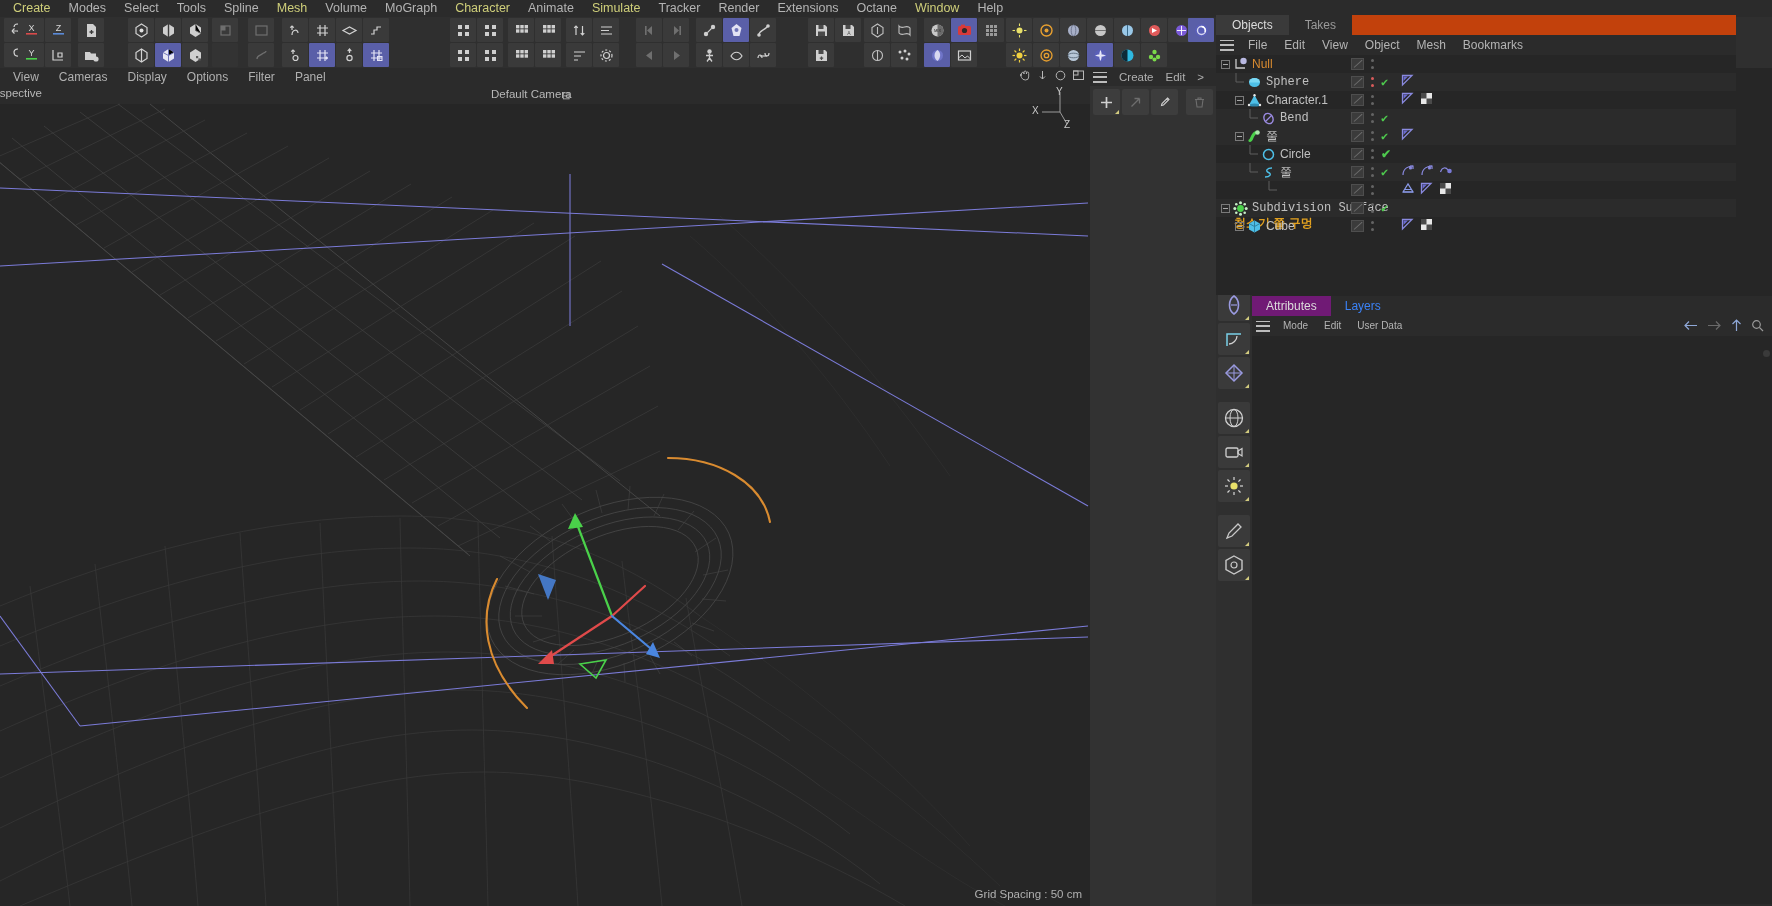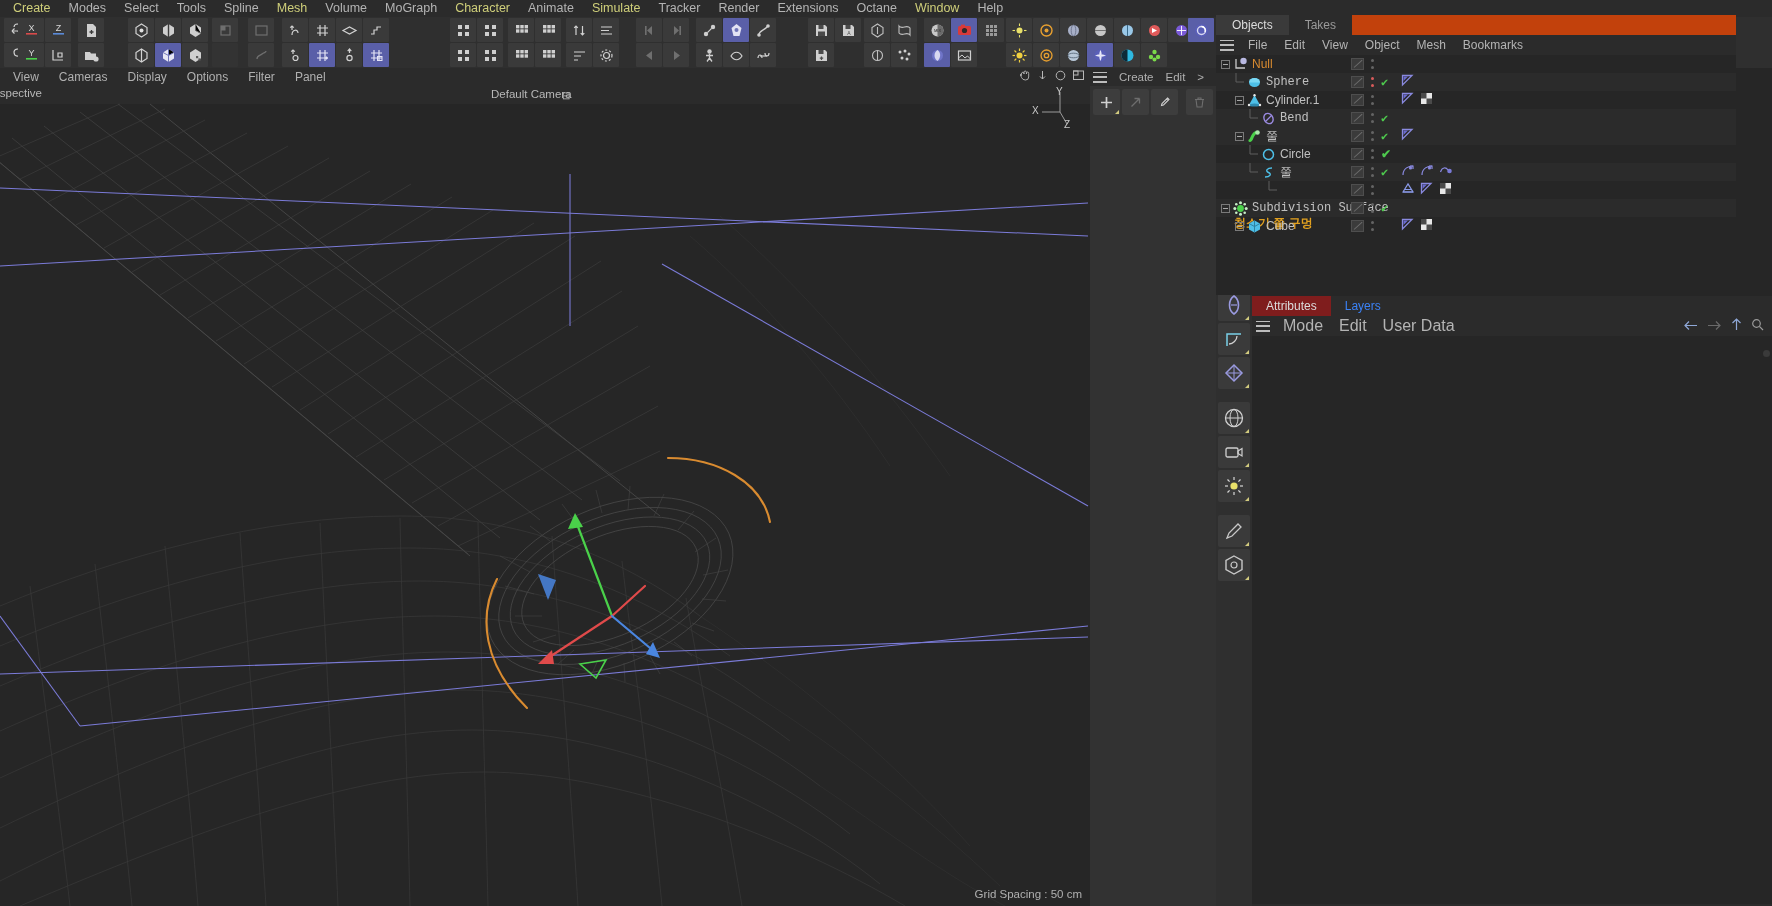--- a/index.html
+++ b/index.html
@@ -157,23 +157,23 @@
           justify-content: space-around; align-items: center; margin-right: 6px; }
   .dots i { width: 3px; height: 3px; border-radius: 50%; background: #646464; display: block; }
   .dots i.r { background: #d85b5b; }
   .chk { width: 14px; margin-right: 6px; font-size: 12px; color: #4ec94e; font-weight: bold; }
   .tagbox { display: flex; align-items: center; gap: 5px; }
 
   
   .attr { position: absolute; left: 1252px; top: 296px; width: 520px; height: 610px; background: #2b2b2b; }
   .attr-tabs { display: flex; height: 20px; font-size: 12px; }
   .attr-tab { padding: 0 14px; line-height: 20px; color: #3b82f6; }
-  .attr-tab.active { background: #7f1d1d; color: #dcdcdc; }
+  .attr-tab.active { background: #701a75; color: #dcdcdc; }
   .attr-menu {
-    height: 20px; display: flex; align-items: center; font-size: 16px;
+    height: 20px; display: flex; align-items: center; font-size: 10px;
     background: #2b2b2b; padding-left: 4px;
   }
   .attr-menu .mm { padding: 0 8px; color: #b4b4b4; line-height: 20px; }
   .attr-nav { margin-left: auto; display: flex; align-items: center; gap: 9px; padding-right: 8px; }
   .attr-body { height: 568px; background: #262626; position: relative; }
   .attr-scroll { position: absolute; right: 2px; top: 14px; width: 7px; height: 7px;
                  border-radius: 50%; background: #3a3a3a; }
 
   
   svg.vp { position: absolute; left: 0; top: 0; }
@@ -1245,21 +1245,21 @@
             </span>
             <span class="om-icon">
               <svg width="15" height="15" viewBox="0 0 15 15">
                 <path d="M7.5 2 L13 12 L2 12 Z" fill="#4ec0e8"></path>
                 <ellipse cx="7.5" cy="12" rx="5.5" ry="1.6" fill="#2e8ab0"></ellipse>
                 <circle cx="7.5" cy="2.3" r="1.2" fill="#e8e8e8"></circle>
                 <circle cx="2" cy="12" r="1.2" fill="#e8e8e8"></circle>
                 <circle cx="13" cy="12" r="1.2" fill="#e8e8e8"></circle>
               </svg>
             </span>
-            <span class="om-text">Cylinder.1</span>
+            <span class="om-text">Character.1</span>
           </div>
           <div class="om-cols" style="left: 135px; right: auto;">
             <span class="col-edit"></span>
             <span class="dots">
               <i></i>
               <i></i>
             </span>
             <span class="chk"></span>
             <span class="tagbox">
               <span><svg width="14" height="13" viewBox="0 0 14 13">

